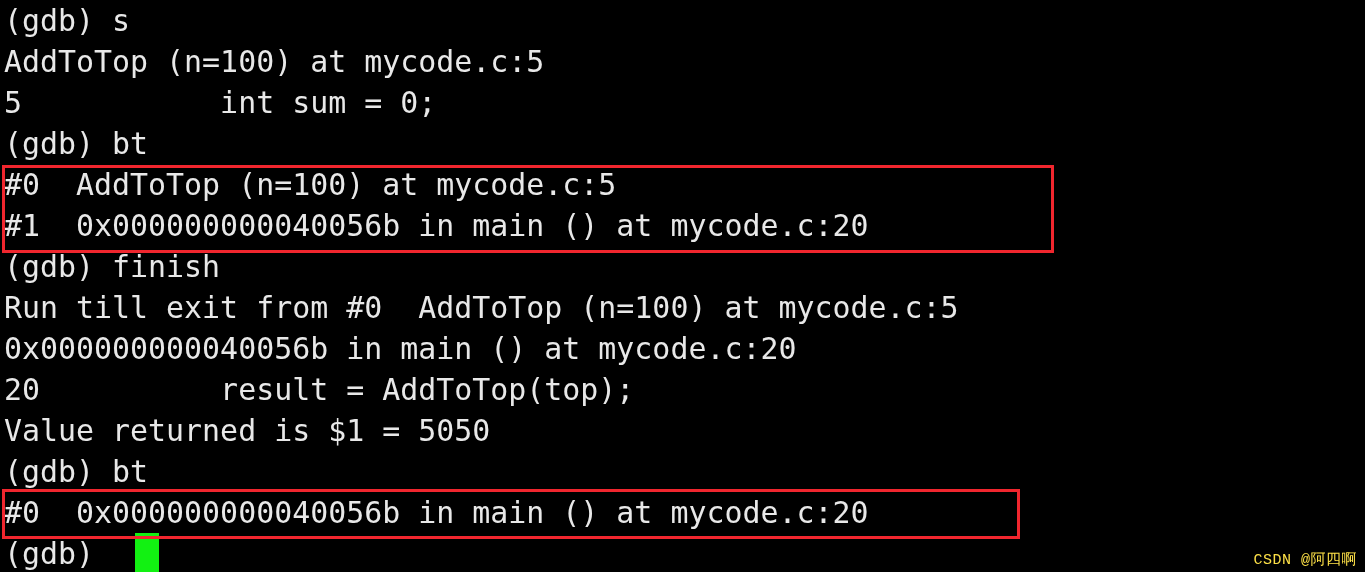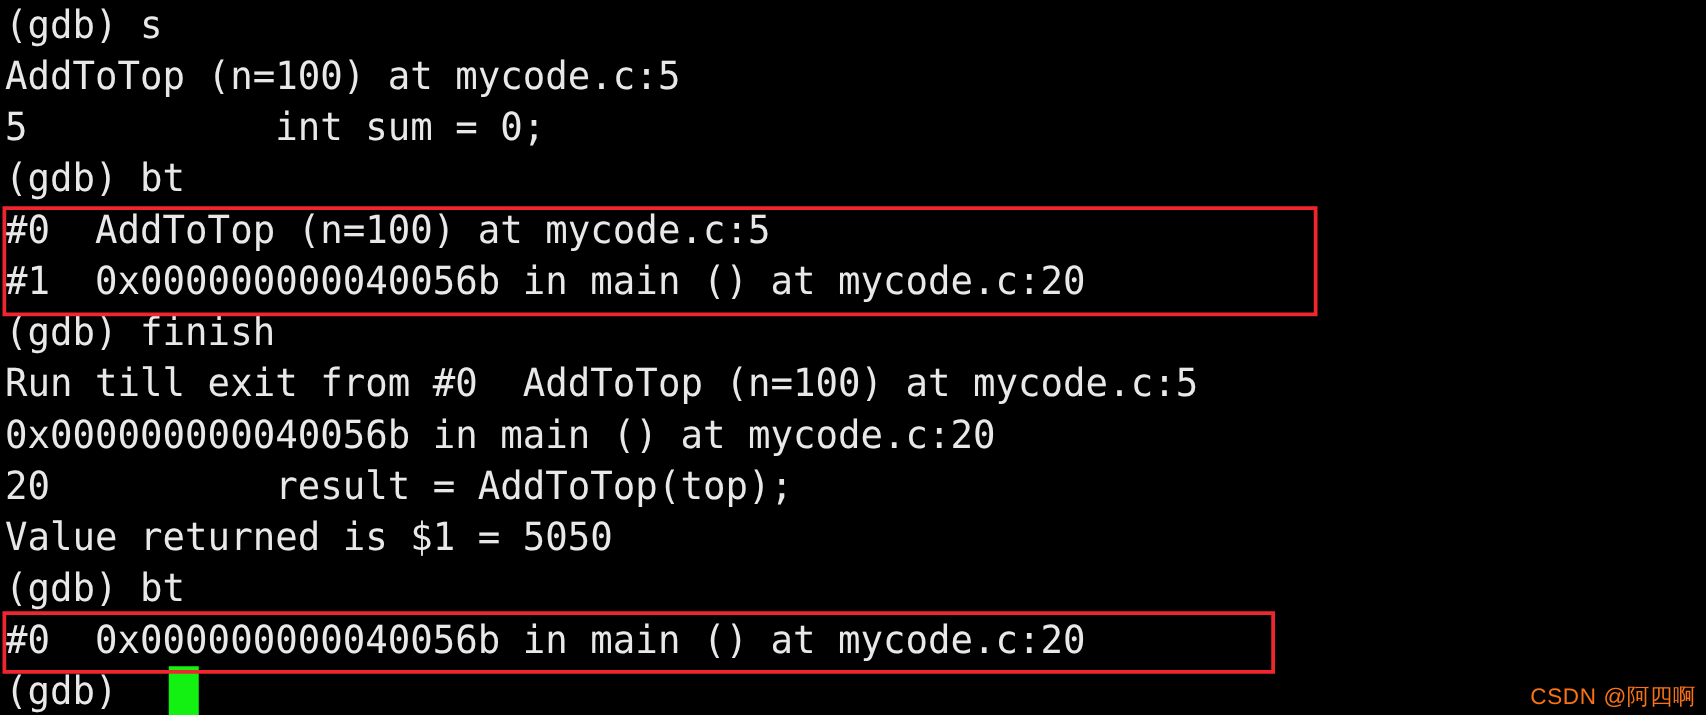--- a/index.html
+++ b/index.html
@@ -46,23 +46,23 @@
   }
   
   .cursor {
     position: absolute;
     background: #12f112;
   }
   .watermark {
     position: absolute;
     right: 8px;
     bottom: 3px;
-    font-size: 18px;
-    color: #f97316;
-    font-family: Liberation Sans, sans-serif;
+    font-size: 15px;
+    color: #fde047;
+    font-family: Liberation Mono, monospace;
     white-space: pre;
     letter-spacing: 0.5px;
   }
 </style>
 </head>
 <body>
 
 <div id="terminal" style="background: rgb(0, 0, 0);">
 
   <div class="screen">

